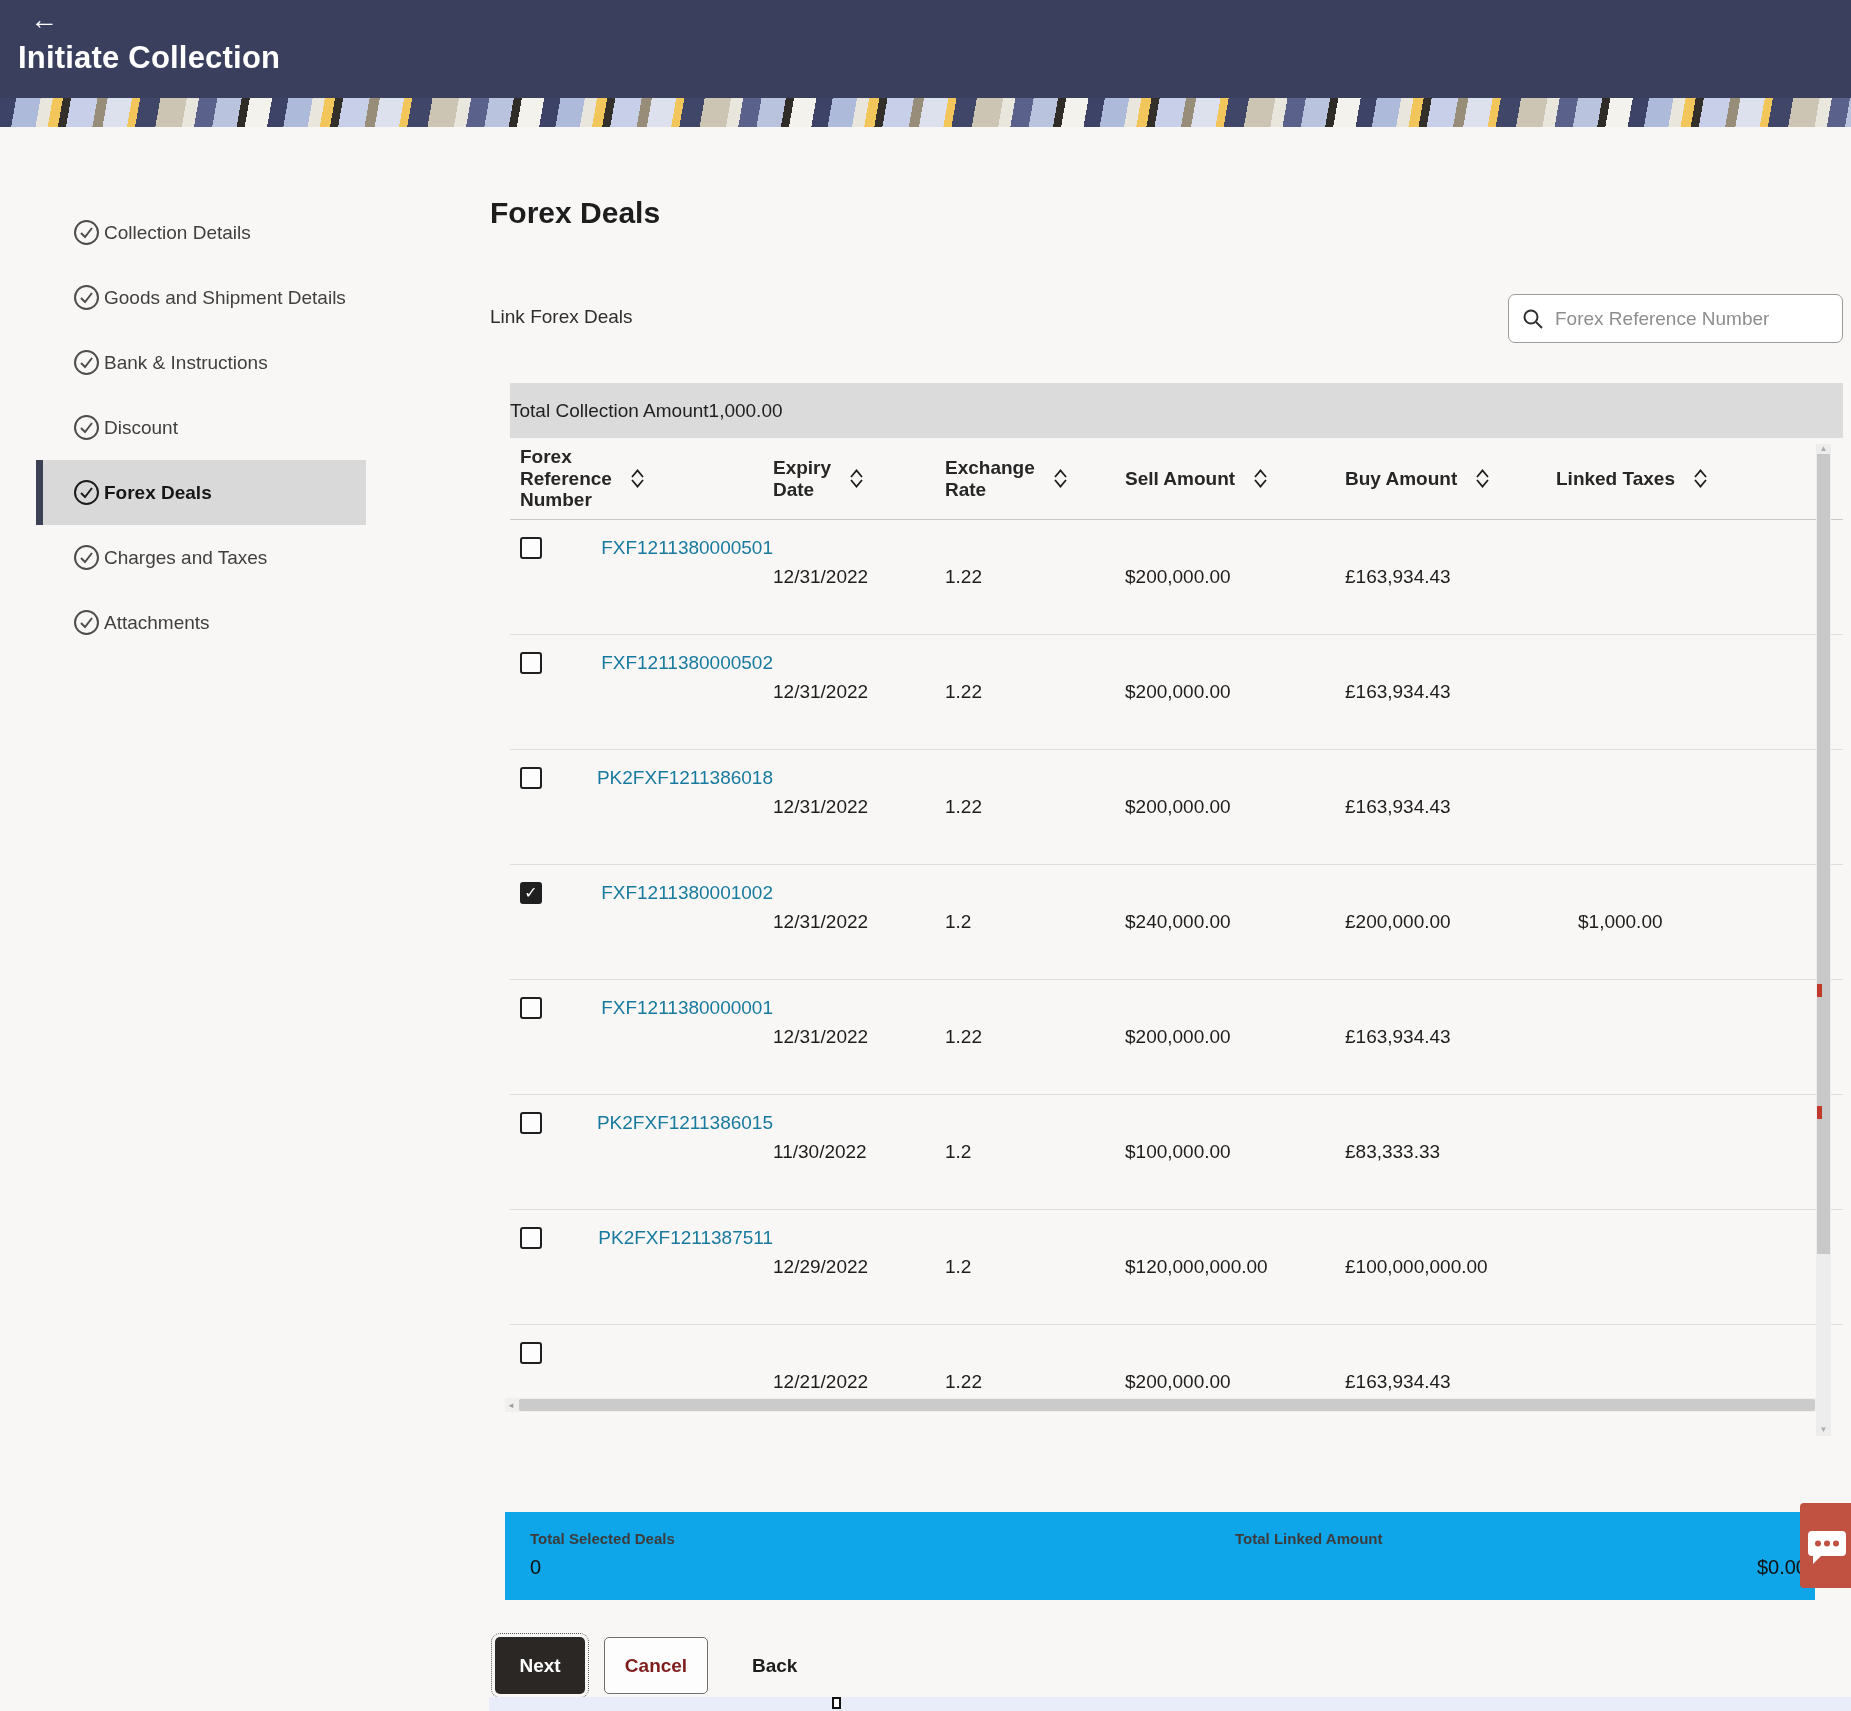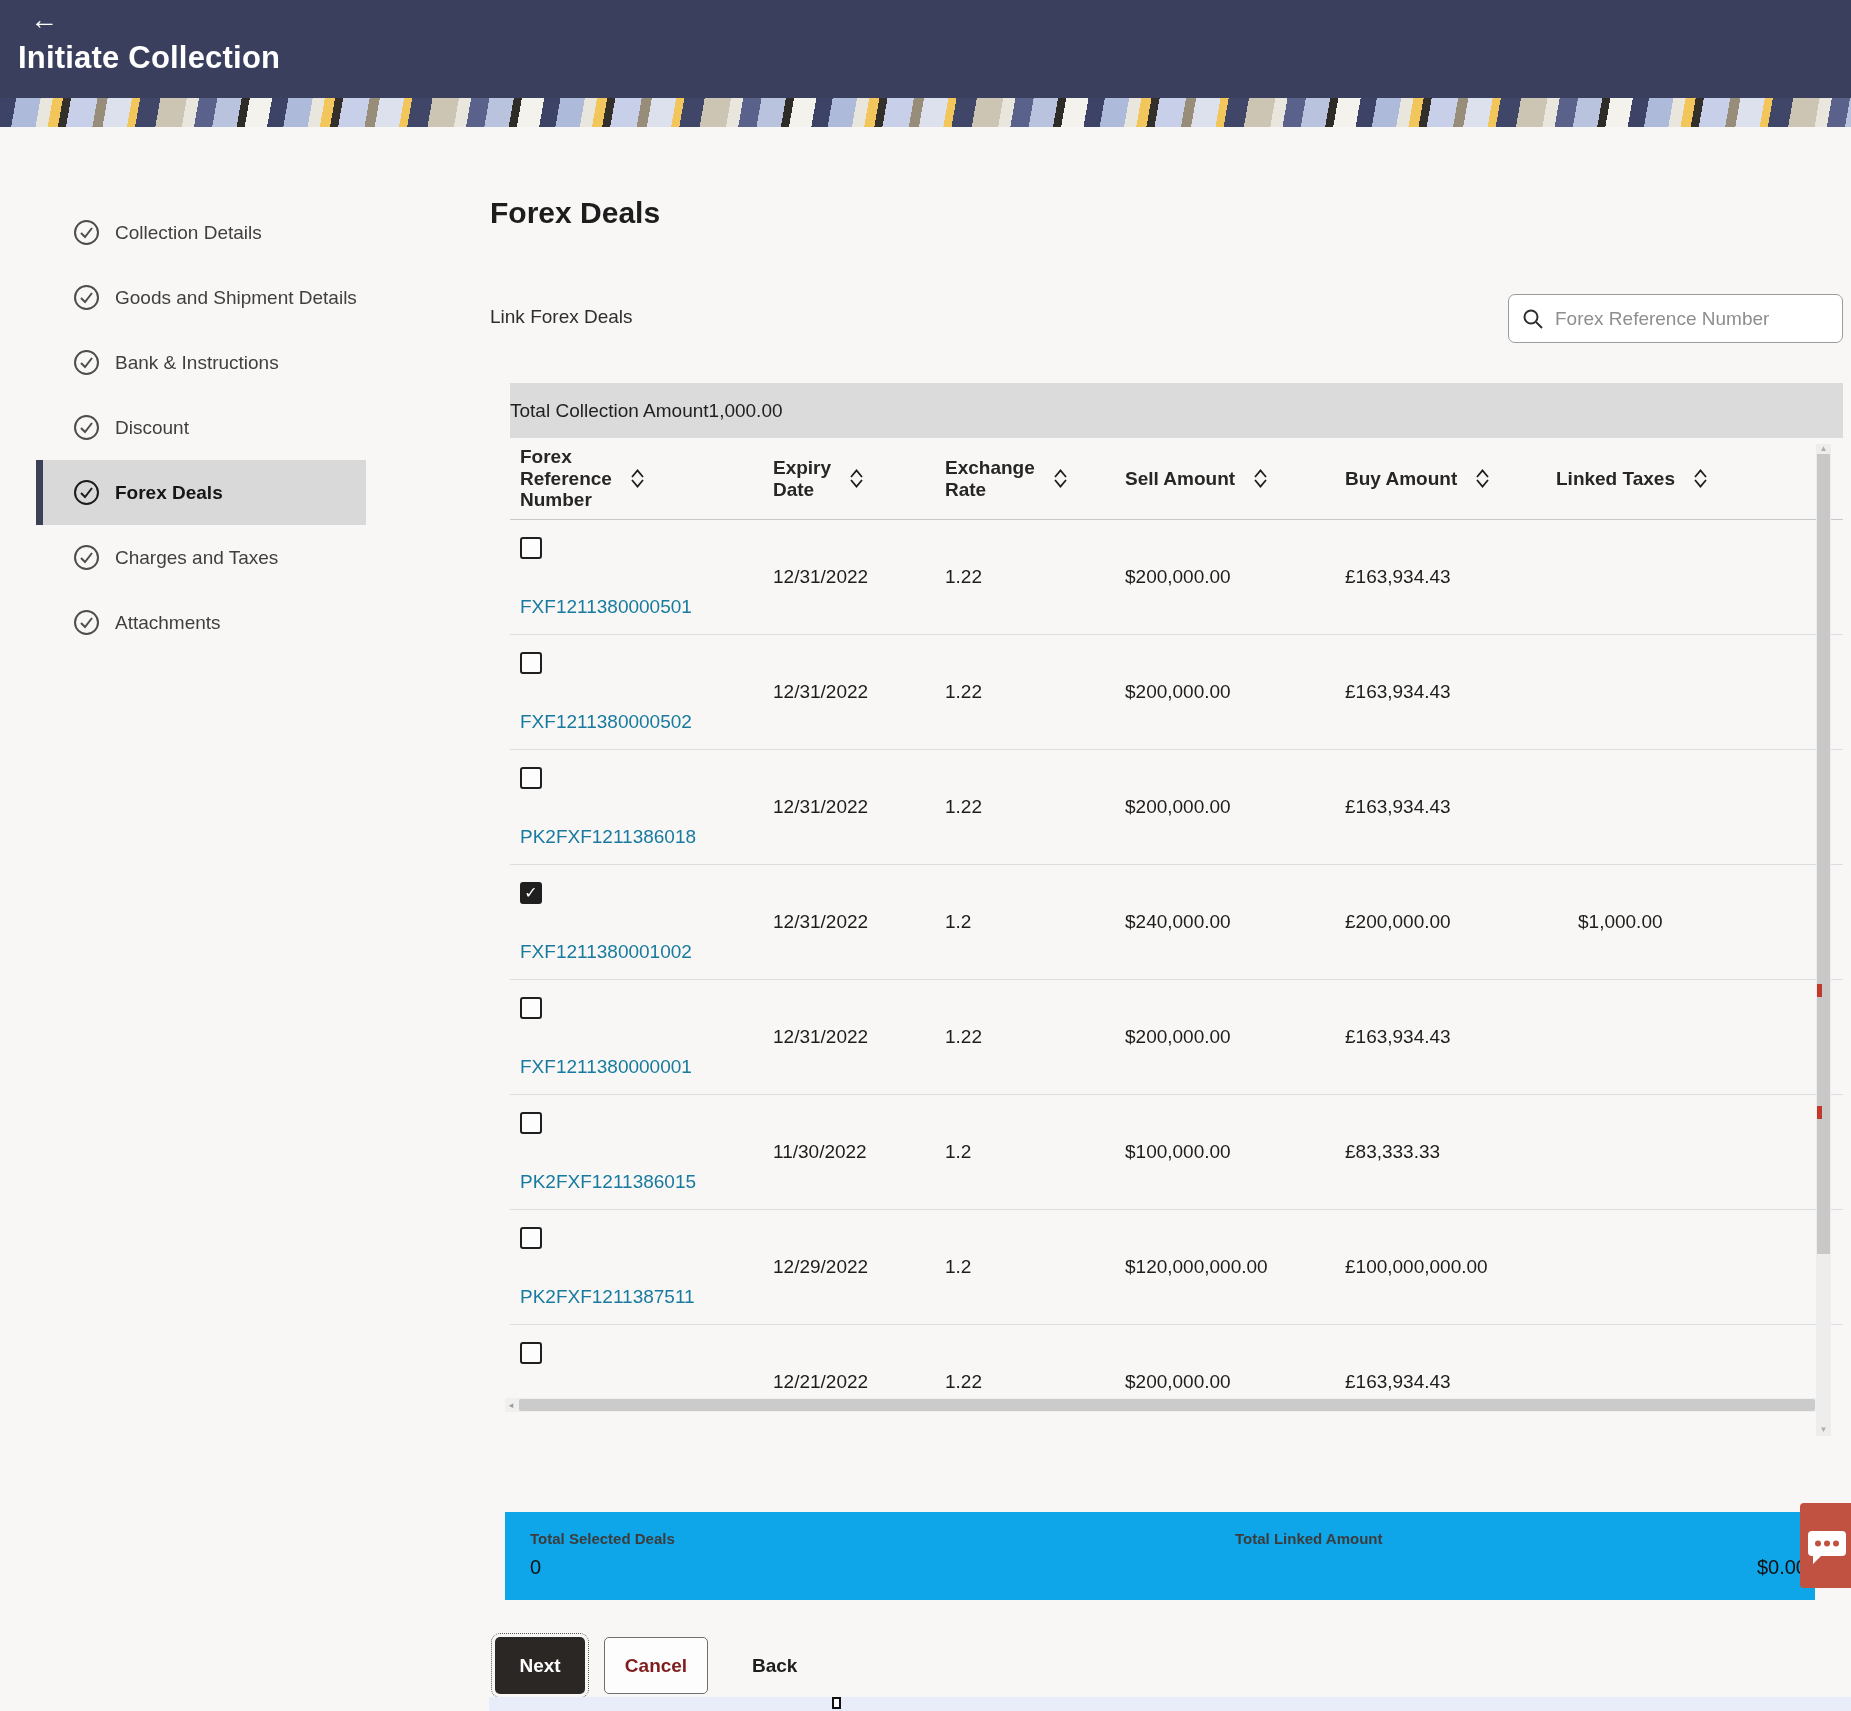--- a/index.html
+++ b/index.html
@@ -17,21 +17,21 @@
   .app-title{ position:absolute; left:18px; top:40px; color:#fff; font-size:31px; font-weight:700; letter-spacing:.2px; }
   .banner{ position:absolute; left:0; top:98px; width:1851px; height:29px;
     background:repeating-linear-gradient(100deg,
       #3d4366 0 16px, #aebad9 16px 40px, #e9e6de 40px 52px, #f2c65a 52px 62px,
       #332f2b 62px 70px, #c7d0e8 70px 96px, #978d79 96px 106px, #dde1ee 106px 130px,
       #f2c65a 130px 138px, #404668 138px 158px, #cdc5b4 158px 184px, #e9e6de 184px 196px,
       #5a628c 196px 214px, #b9c3de 214px 238px, #2f2c28 238px 246px, #f4f2ec 246px 268px);
   }
   
   .sidebar{ position:absolute; left:36px; top:200px; width:330px; }
-  .side-item{ display:flex; align-items:center; gap:15px; height:65px; padding-left:37px; cursor:pointer; }
+  .side-item{ display:flex; align-items:center; gap:4px; height:65px; padding-left:37px; cursor:pointer; }
   .side-item svg{ flex:0 0 auto; stroke:#4d4d4d; }
   .side-label{ font-size:19px; color:#3f3f3f; white-space:nowrap; }
   .side-item.active{ background:#d9d9d9; border-left:7px solid #3c4156; padding-left:30px; }
   .side-item.active svg{ stroke:#1b1b1b; }
   .side-item.active .side-label{ color:#161616; font-weight:700; }
   
   .page-title{ position:absolute; left:490px; top:196px; font-size:30px; font-weight:700; color:#1d1d1d; }
   .link-label{ position:absolute; left:490px; top:306px; font-size:19px; color:#2e2e2e; }
   .search-box{ position:absolute; left:1508px; top:294px; width:335px; height:49px; background:#fff;
     border:1px solid #9b9b9b; border-radius:7px; display:flex; align-items:center; padding:0 12px; gap:10px; }
@@ -43,21 +43,21 @@
   
   .table-wrap{ position:absolute; left:510px; top:438px; width:1333px; height:959px; overflow:hidden; }
   .thead{ display:flex; height:82px; border-bottom:1px solid #c9c9c9; }
   .hcell{ display:flex; align-items:center; gap:18px; font-size:19px; font-weight:600; color:#262626; }
   .hcell .hlabel{ line-height:1.15; }
   .hcell.wrap .hlabel{ width:min-content; }
   .sort{ flex:0 0 auto; cursor:pointer; display:flex; flex-direction:column; gap:1px; }
   .c1{ width:263px; padding-left:10px; } .c2{ width:172px; } .c3{ width:180px; }
   .c4{ width:220px; } .c5{ width:211px; } .c6{ width:287px; }
   .trow{ display:flex; height:115px; border-bottom:1px solid #ddd; }
-  .trow .c1{ display:flex; flex-direction:column; justify-content:space-between; padding-top:17px; padding-bottom:16px; }
+  .trow .c1{ display:flex; flex-direction:row; justify-content:space-between; padding-top:17px; padding-bottom:16px; }
   .trow .mid{ display:flex; align-items:center; font-size:19px; color:#1d1d1d; }
   .trow .c6{ padding-left:22px; }
   .cbx{ width:22px; height:22px; border:2px solid #1f1f1f; border-radius:3px; background:#fdfdfd; cursor:pointer;
     display:flex; align-items:center; justify-content:center; font-size:16px; color:#fff; line-height:1; }
   .cbx.checked{ background:#1f1f1f; }
   .ref-link{ font-size:19px; color:#177a9e; text-decoration:none; cursor:pointer; }
   
   .hscroll{ position:absolute; left:505px; top:1398px; width:1326px; height:14px; background:#f0efed; }
   .hscroll .arrow{ position:absolute; left:0; top:0; width:12px; height:14px; font-size:9px; color:#9a9a9a;
     line-height:14px; text-align:center; }

